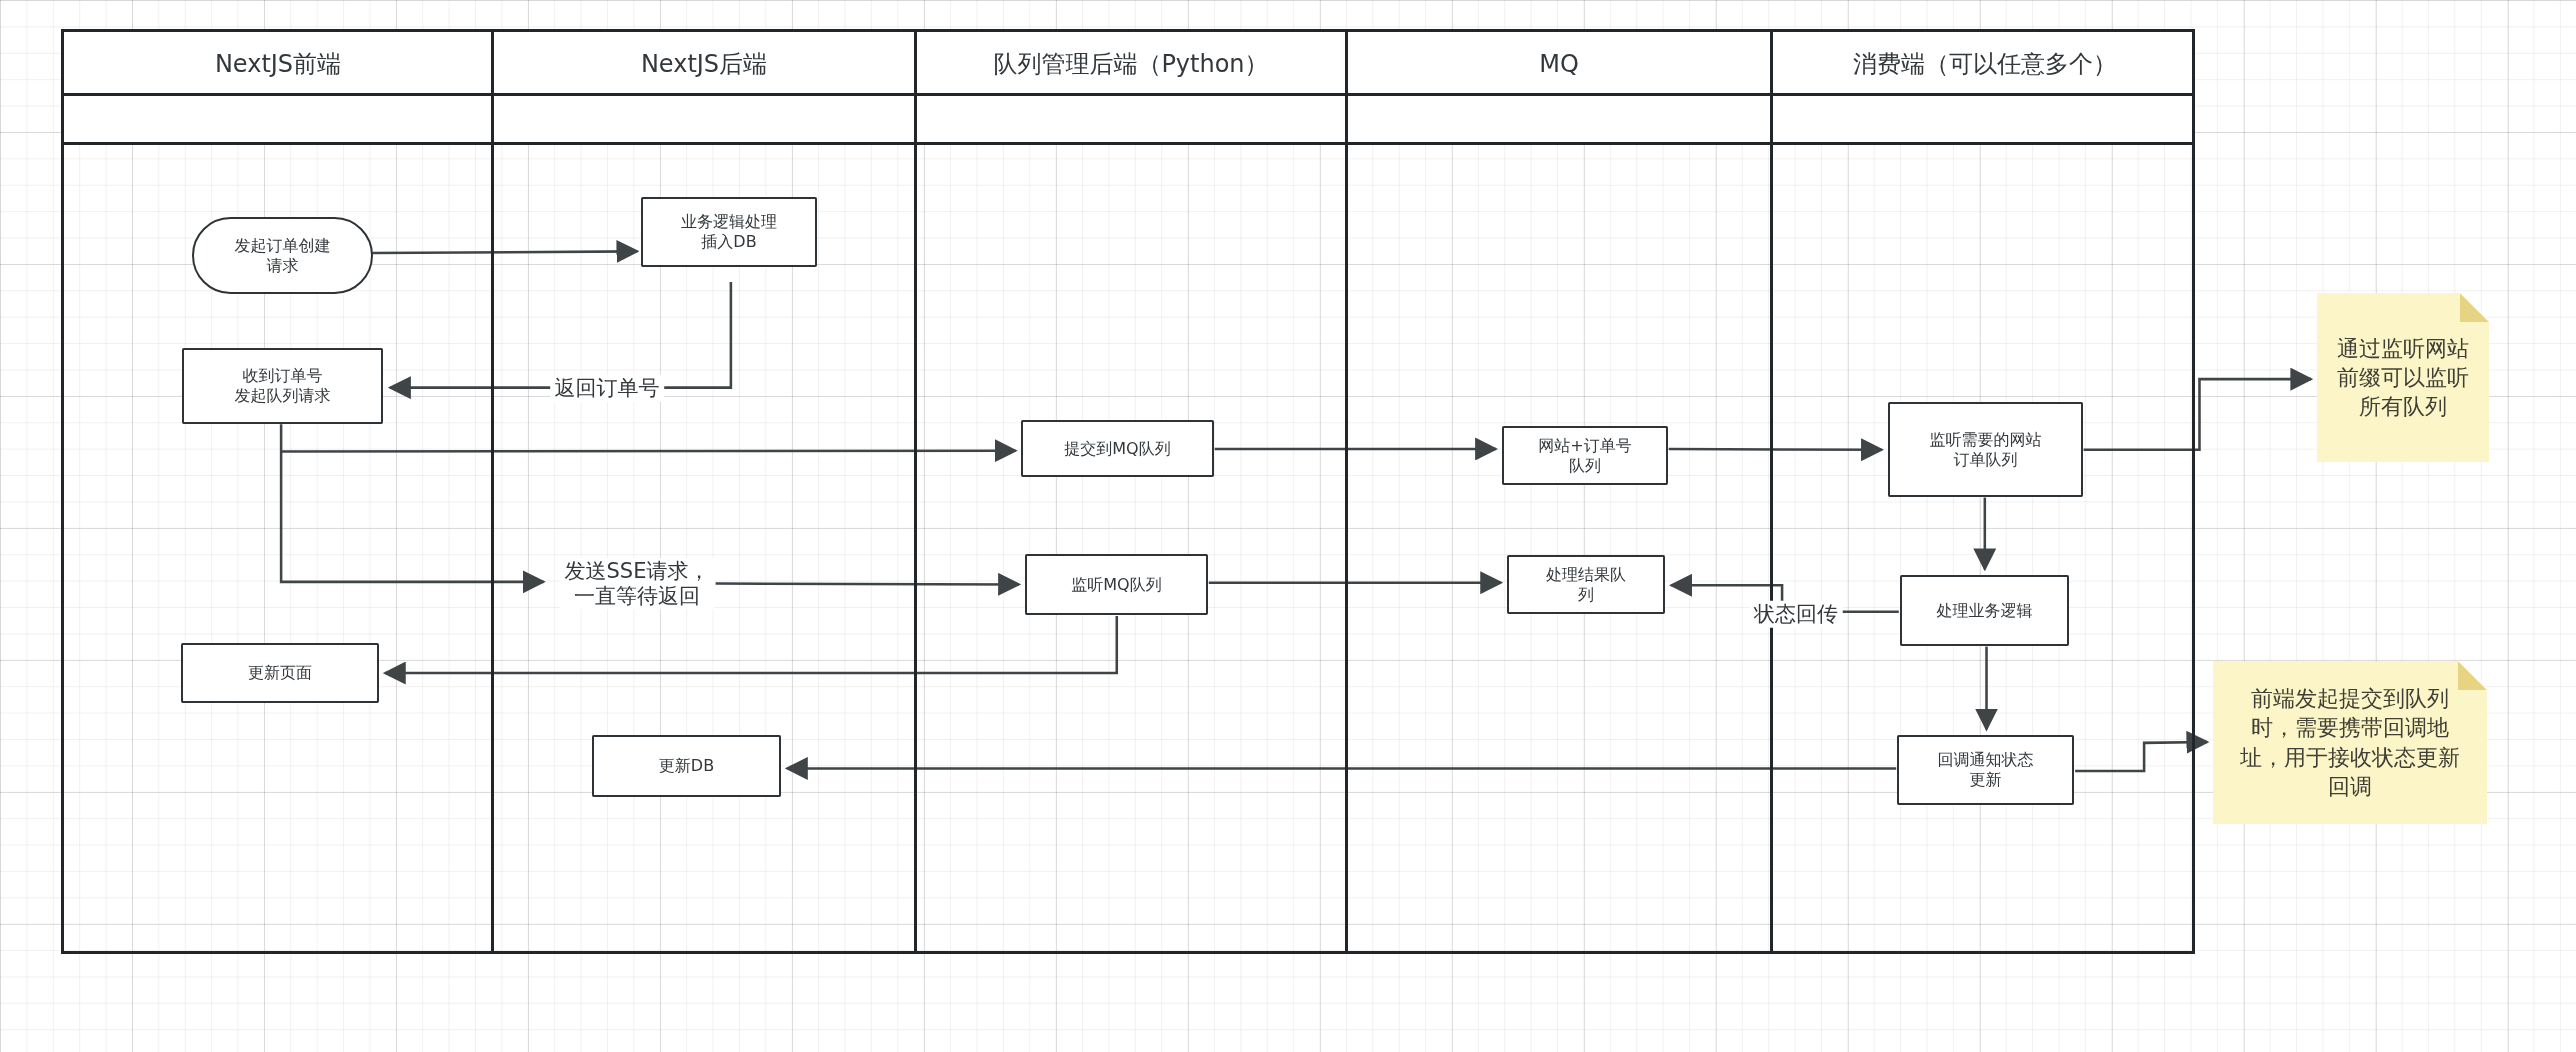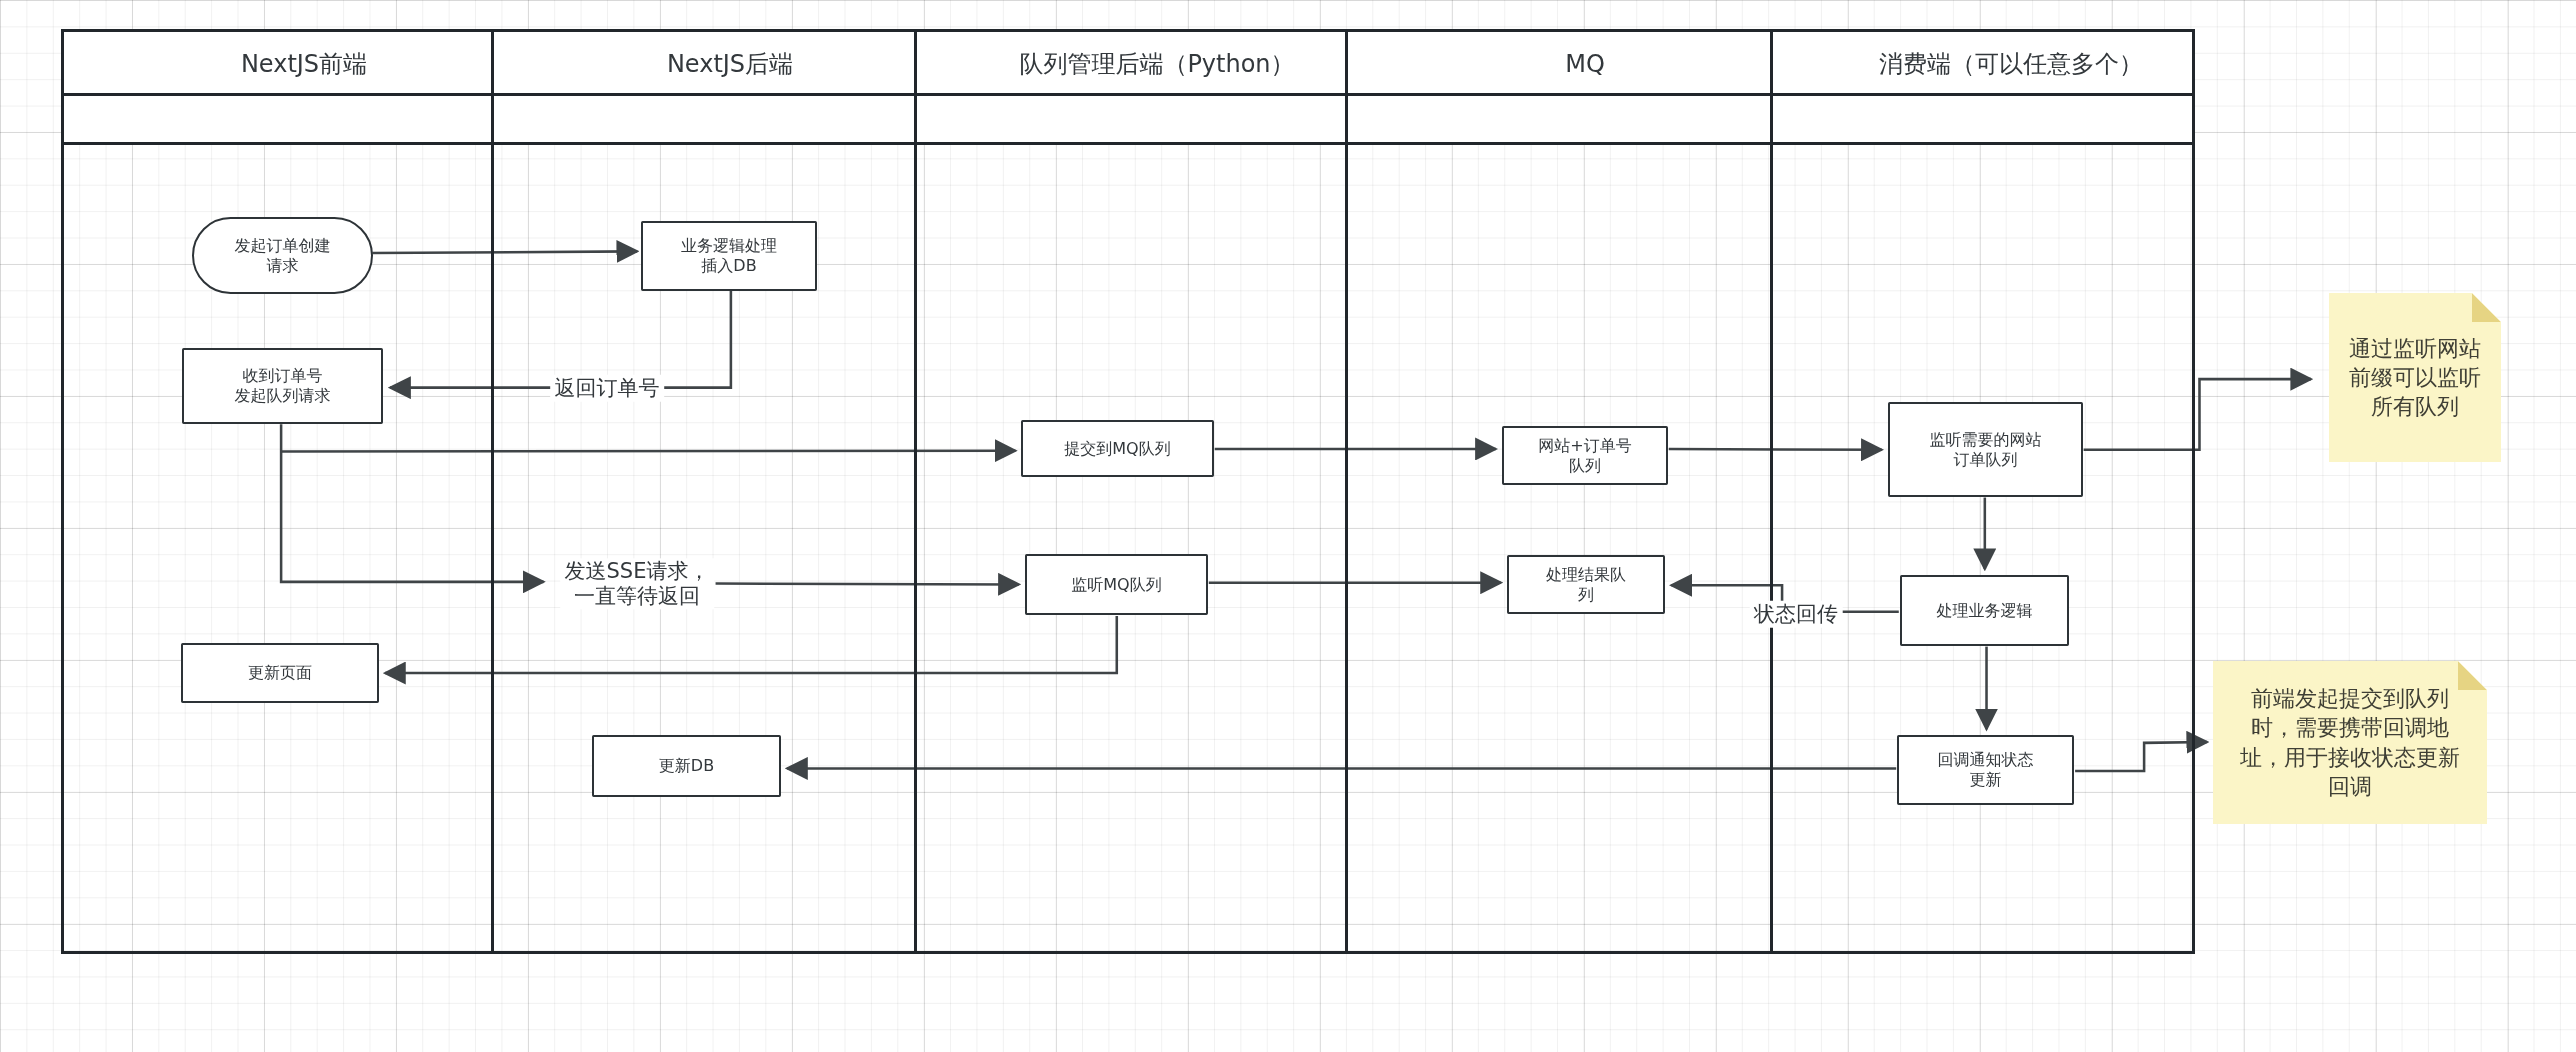--- a/index.html
+++ b/index.html
@@ -18,21 +18,21 @@
       linear-gradient(to bottom, rgba(0,0,0,0.055) 0.9px, transparent 0.9px);
     background-size:132px 132px,132px 132px,26.4px 26.4px,26.4px 26.4px;
     overflow:hidden;
   }
   .pool-band{position:absolute;background:#ffffff;box-sizing:border-box;}
   .pool-outline{position:absolute;left:61px;top:29px;width:2134px;height:925px;
     border:3.4px solid #21262b;box-sizing:border-box;background:transparent;}
   .lane-divider{position:absolute;top:29px;width:3.4px;height:925px;background:#21262b;}
   .lane-title{
     position:absolute;top:32px;height:64px;display:flex;align-items:center;justify-content:center;
-    font-size:24px;color:#33383c;white-space:nowrap;margin-left:26px;
+    font-size:24px;color:#33383c;white-space:nowrap;
   }
   .edges{position:absolute;left:0;top:0;width:2576px;height:1053px;pointer-events:none;}
   .node{
     position:absolute;box-sizing:border-box;background:#ffffff;border:2.6px solid #2d3337;
     display:flex;align-items:center;justify-content:center;text-align:center;
     font-size:16px;line-height:1.25;color:#33383c;white-space:pre-line;border-radius:1.7px;
   }
   .node.stadium{border-radius:39px;}
   .edge-label{
     position:absolute;transform:translate(-50%,-50%);
@@ -106,21 +106,21 @@
   <div class="lane-divider" style="left:1770px;"></div>
 
   <div class="lane-title" style="left:65px;width:426px;">NextJS前端</div>
   <div class="lane-title" style="left:494px;width:420px;text-align:center;">NextJS后端</div>
   <div class="lane-title" style="left:917px;width:428px;">队列管理后端（Python）</div>
   <div class="lane-title" style="left:1348px;width:422px;">MQ</div>
   <div class="lane-title" style="left:1774px;width:422px;">消费端（可以任意多个）</div>
 
   <div class="node stadium" style="left:192px;top:217px;width:181px;height:77px;">发起订单创建
 请求</div>
-  <div class="node" style="left:641px;top:221px;width:176px;height:70px;">业务逻辑处理
+  <div class="node" style="left:641px;top:197px;width:176px;height:70px;">业务逻辑处理
 插入DB</div>
   <div class="node" style="left:182px;top:348px;width:201px;height:76px;">收到订单号
 发起队列请求</div>
   <div class="node" style="left:1021px;top:420px;width:193px;height:57px;">提交到MQ队列</div>
   <div class="node" style="left:1502px;top:420px;width:166px;height:59px;margin-top:6px;">网站+订单号
 队列</div>
   <div class="node" style="left:1888px;top:402px;width:195px;height:95px;">监听需要的网站
 订单队列</div>
   <div class="node" style="left:1025px;top:554px;width:183px;height:61px;">监听MQ队列</div>
   <div class="node" style="left:1507px;top:555px;width:158px;height:59px;">处理结果队
@@ -129,21 +129,21 @@
   <div class="node" style="left:181px;top:643px;width:198px;height:60px;">更新页面</div>
   <div class="node" style="left:1897px;top:735px;width:177px;height:70px;">回调通知状态
 更新</div>
   <div class="node" style="left:592px;top:735px;width:189px;height:62px;">更新DB</div>
 
   <div class="edge-label" style="left:607px;top:388px;">返回订单号</div>
   <div class="edge-label" style="left:637px;top:584px;">发送SSE请求，
 一直等待返回</div>
   <div class="edge-label" style="left:1796px;top:614px;">状态回传</div>
 
-  <div class="note" style="left:2317px;top:293px;width:172px;height:169px;margin-left:12px;">
+  <div class="note" style="left:2317px;top:293px;width:172px;height:169px;">
     <span>通过监听网站
 前缀可以监听
 所有队列</span>
     <span class="fold"></span>
   </div>
   <div class="note" style="left:2213px;top:661px;width:274px;height:163px;">
     <span>前端发起提交到队列
 时，需要携带回调地
 址，用于接收状态更新
 回调</span>

